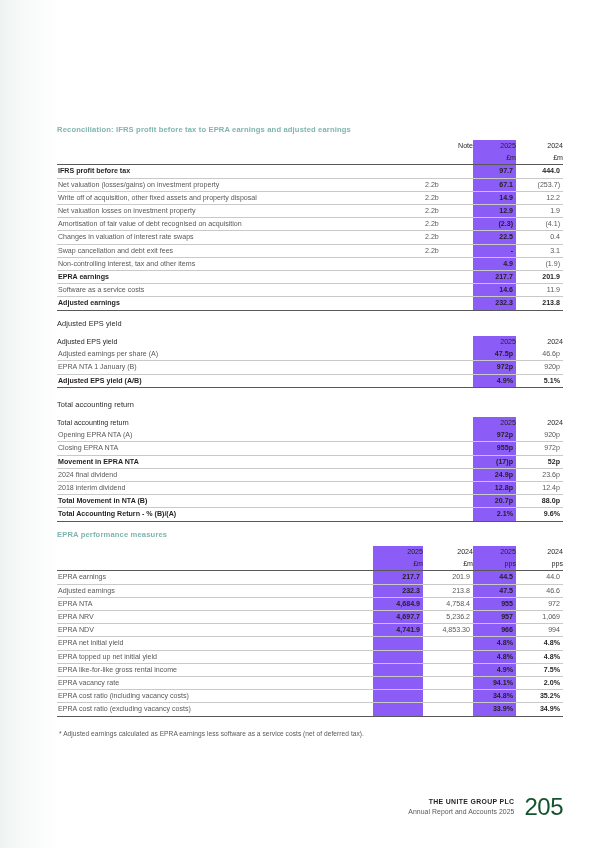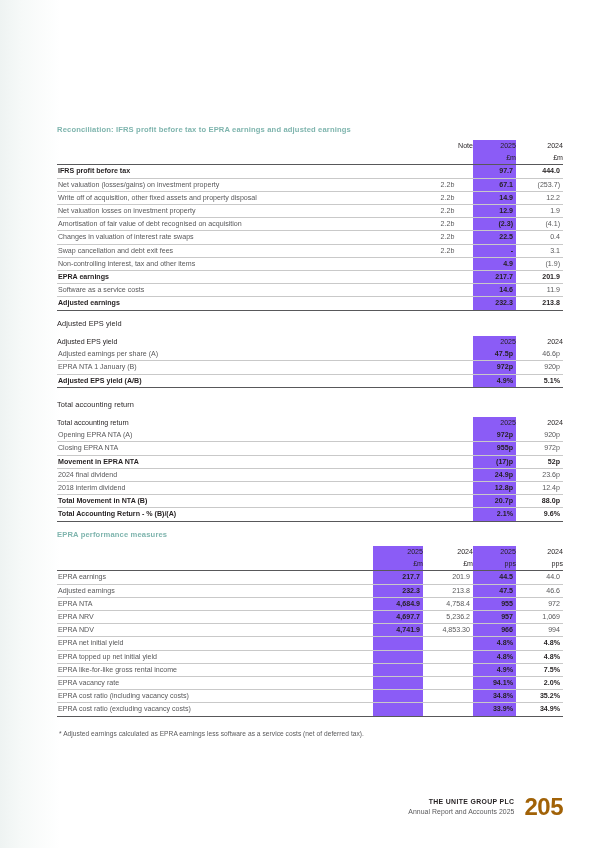--- a/index.html
+++ b/index.html
@@ -87,21 +87,21 @@
   }
   tr.hdr td.lbl { text-align: left; }
 
   
   tr.row td {
     border-bottom: 0.6px solid #c9c9c9;
     color: #58585a;
   }
   tr.row td.lbl { text-align: left; padding-left: 1px; }
   tr.row td.num { text-align: right; padding-right: 3px; }
-  tr.row td.note { text-align: center; padding-right: 3px; color: #58585a; }
+  tr.row td.note { text-align: left; padding-right: 3px; color: #58585a; }
 
   
   tr.row.bold td { color: #231f20; font-weight: bold; }
   tr.row.bold td.note { font-weight: normal; }
 
   
   tr.topline td { border-top: 1.1px solid #58585a; margin-left: 13px; }
   tr.botline td { border-bottom: 1.1px solid #58585a; }
 
   
@@ -142,24 +142,24 @@
     letter-spacing: .35px;
     color: #231f20;
   }
   .footer-report {
     font-size: 6.9px;
     color: #58585a;
     letter-spacing: .05px;
   }
   .page-number {
     font-size: 24px;
-    color: #a16207;
+    color: #14532d;
     letter-spacing: -0.5px;
     line-height: 1;
-    font-weight: bold;
+    font-weight: normal;
   }
 </style>
 </head>
 <body>
 
 <div class="page-fold"></div>
 
 <div class="page">
 
   <div class="sec-head" id="head-recon">Reconciliation: IFRS profit before tax to EPRA earnings and adjusted earnings</div>

